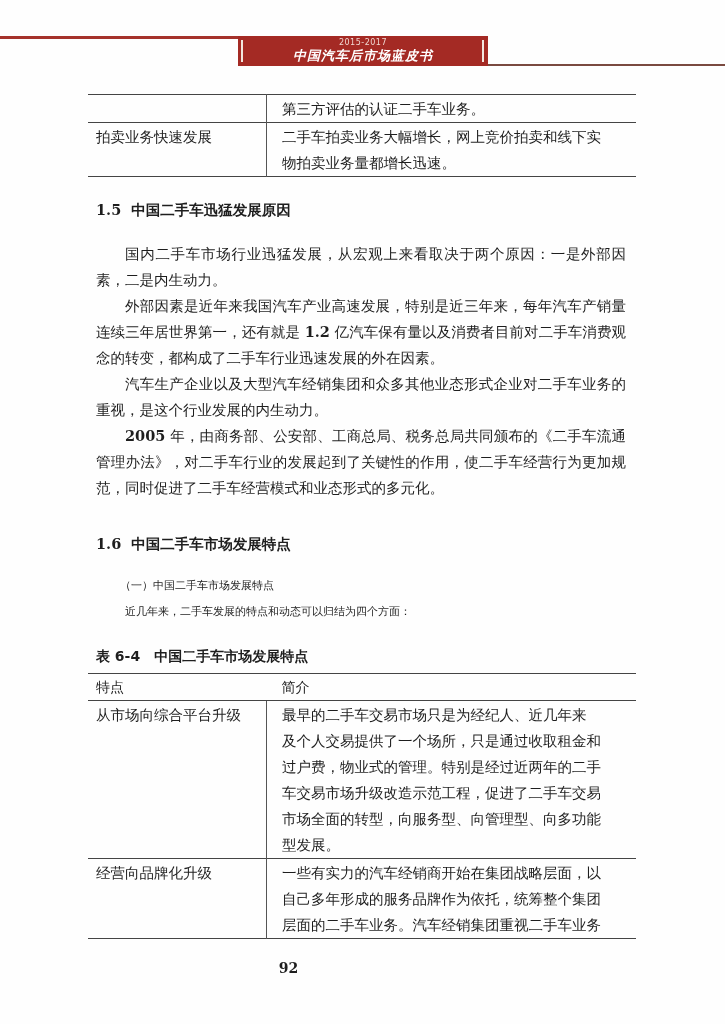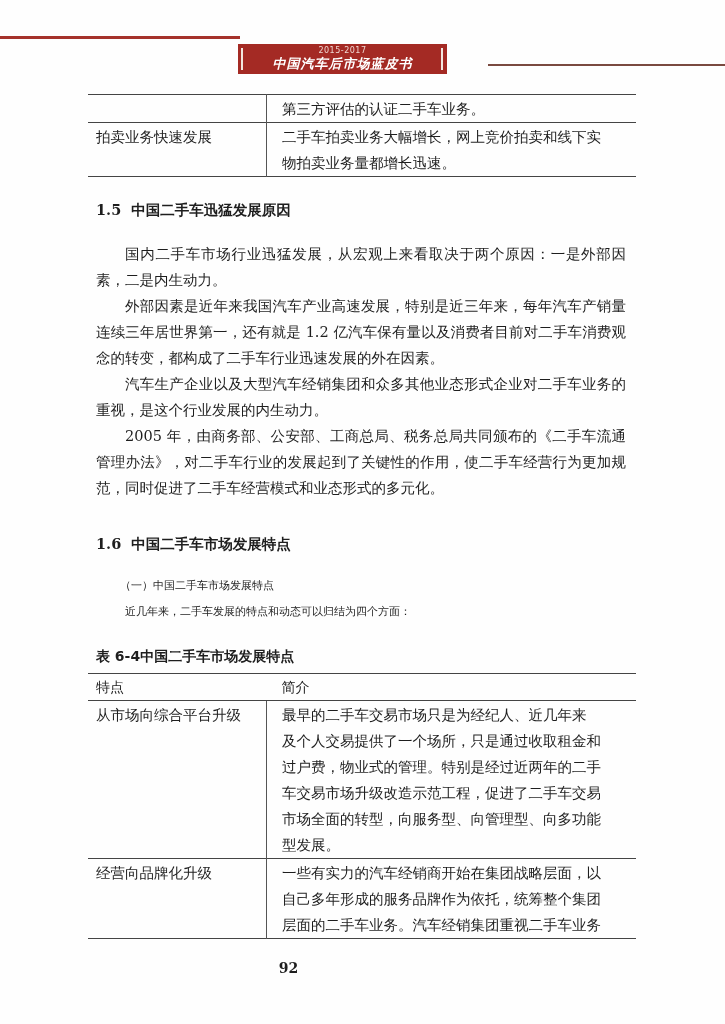--- a/index.html
+++ b/index.html
@@ -6,22 +6,22 @@
   body {
     width: 725px; height: 1024px; position: relative; overflow: hidden;
     background: #fefefe;
     font-family: "DejaVu Serif", "Liberation Serif", serif;
     color: #1e1e1e;
   }
   
   .hdr-line-left { position: absolute; left: 0; top: 36px; width: 240px; height: 3px; background: #a5322b; }
   .hdr-line-right { position: absolute; left: 488px; top: 64px; width: 237px; height: 2px; background: #7a4a40; }
   .hdr-band {
-    position: absolute; left: 238px; top: 36px; width: 209px; height: 30px;
-    background: #a42a24; color: #fff; text-align: center; margin-top: 8px;
+    position: absolute; left: 238px; top: 36px; width: 250px; height: 30px;
+    background: #a42a24; color: #fff; text-align: center;
   }
   .hdr-band .bar-l, .hdr-band .bar-r { position: absolute; top: 4px; width: 2px; height: 22px; background: #f3e6df; }
   .hdr-band .bar-l { left: 3px; }
   .hdr-band .bar-r { right: 4px; }
   .hdr-years { font-family: "DejaVu Sans", sans-serif; font-size: 8px; line-height: 10px; padding-top: 2px; color: #f0d8d2; letter-spacing: 0.5px; }
   .hdr-title { font-family: "DejaVu Sans", sans-serif; font-size: 13px; font-weight: bold; font-style: italic; line-height: 16px; letter-spacing: 1px; }
 
   
   table { position: absolute; left: 88px; width: 548px; border-collapse: collapse; font-size: 14.5px; }
   td, th { vertical-align: top; padding: 0 6px; line-height: 26px; text-align: left; }
@@ -39,27 +39,27 @@
 
   .h-section {
     position: absolute; left: 96px; font-family: "DejaVu Sans", sans-serif;
     font-weight: bold; font-size: 14.5px;
   }
   .h-section .num { font-family: "DejaVu Serif", serif; margin-right: 10px; }
   .para {
     position: absolute; left: 96px; width: 530px; font-size: 14.5px; line-height: 26px;
     text-indent: 29px; margin: 0; text-align: justify;
   }
-  .para b { font-weight: normal; }
+  .para b { font-weight: bold; }
   .plain { position: absolute; left: 125px; font-size: 11px; line-height: 26px; }
   .tbl-cap {
     position: absolute; left: 96px; top: 648px; font-family: "DejaVu Sans", sans-serif;
     font-weight: bold; font-size: 14px;
   }
-  .tbl-cap .num { }
+  .tbl-cap .num { margin-right: 14px; }
   .page-num { position: absolute; left: 0; width: 577px; top: 960px; text-align: center; font-weight: bold; font-size: 14px; }
 </style>
 </head>
 <body>
 
 <div class="hdr-line-left"></div>
 <div class="hdr-line-right"></div>
 <div class="hdr-band">
   <span class="bar-l"></span>
   <span class="bar-r"></span>

